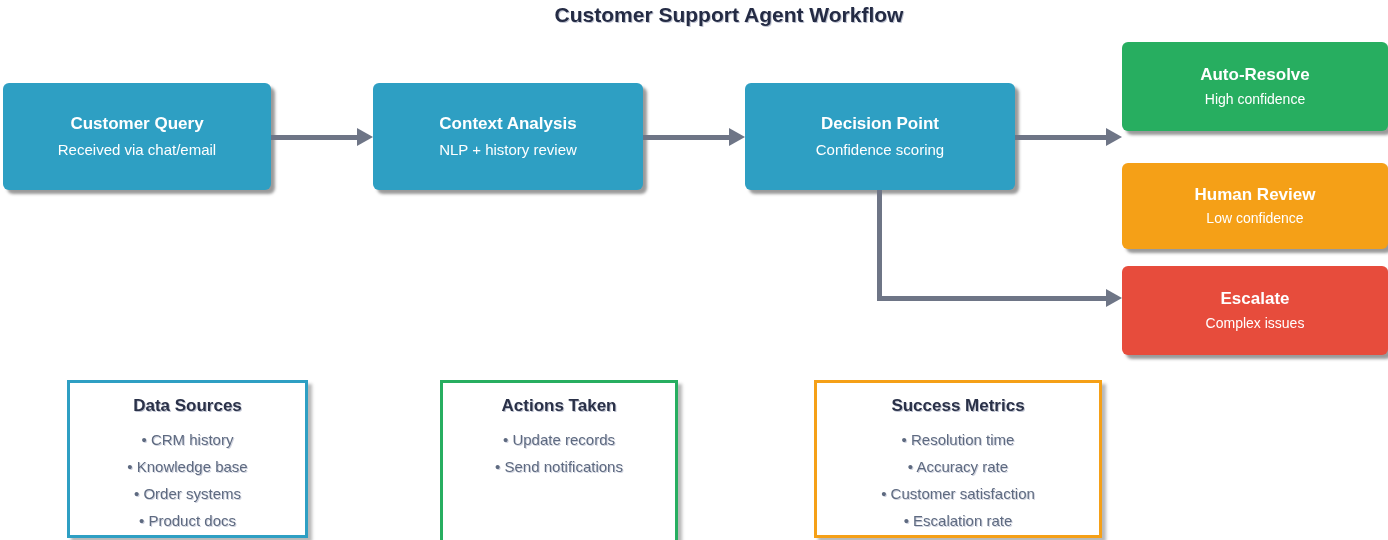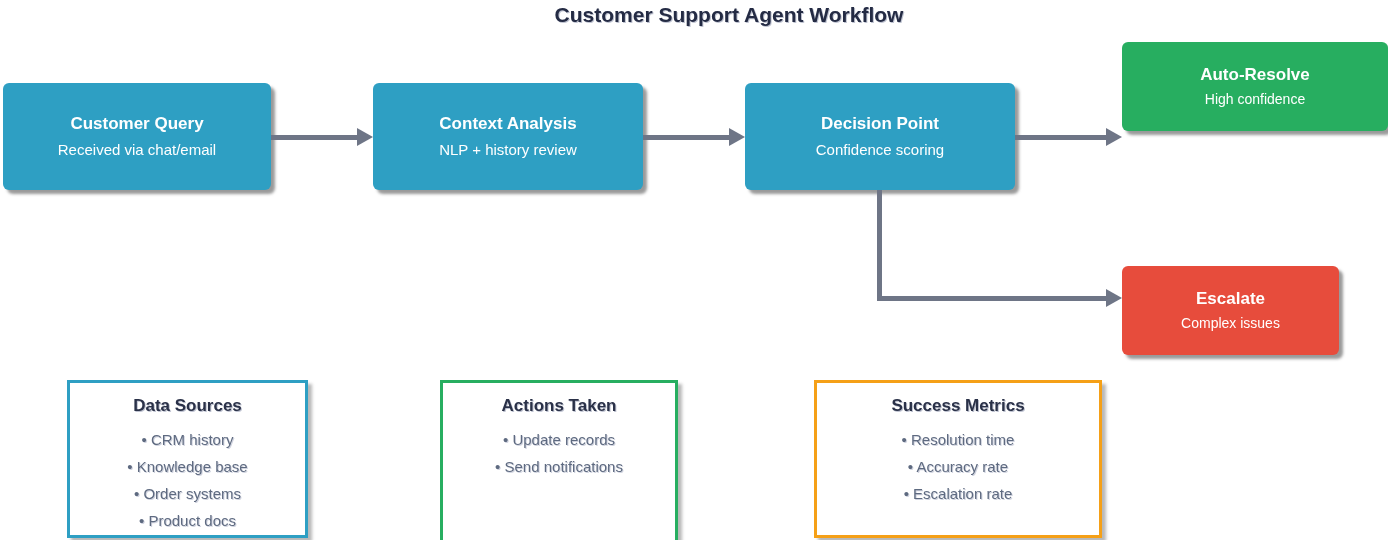--- a/index.html
+++ b/index.html
@@ -65,22 +65,26 @@
   <div class="node" style="left: 745px; top: 83px; width: 270px; height: 107px; background-color: rgb(46, 159, 195);">
     <div class="node-title">Decision Point</div>
     <div class="node-subtitle">Confidence scoring</div>
   </div>
 
   <div class="node outcome" style="left: 1122px; top: 42px; width: 266px; height: 89px; background-color: rgb(39, 174, 96);">
     <div class="node-title">Auto-Resolve</div>
     <div class="node-subtitle">High confidence</div>
   </div>
 
+  <div class="node outcome" style="left: 1122px; top: 163px; width: 266px; height: 86px; background-color: rgb(245, 160, 23);">
+    <div class="node-title">Human Review</div>
+    <div class="node-subtitle">Low confidence</div>
+  </div>
 
-  <div class="node outcome" style="left: 1122px; top: 266px; width: 217px; height: 89px; background-color: rgb(231, 76, 60);">
+  <div class="node outcome" style="left: 1122px; top: 266px; width: 266px; height: 89px; background-color: rgb(231, 76, 60);">
     <div class="node-title">Escalate</div>
     <div class="node-subtitle">Complex issues</div>
   </div>
 
   <div>
     <div class="hline" style="left:271px;top:135px;width:87px;"></div>
     <div class="arrowhead" style="left:357px;top:128px;"></div>
   </div>
 
   <div>
@@ -115,17 +119,18 @@
       <li>• Update records</li>
       <li>• Send notifications</li>
     </ul>
   </div>
 
   <div class="panel" style="left: 814px; top: 380px; width: 288px; height: 158px; border-color: rgb(245, 160, 23);">
     <div class="panel-title">Success Metrics</div>
     <ul class="panel-list">
       <li>• Resolution time</li>
       <li>• Accuracy rate</li>
+      <li>• Customer satisfaction</li>
       <li>• Escalation rate</li>
     </ul>
   </div>
 
 </div>
 
 </body></html>

